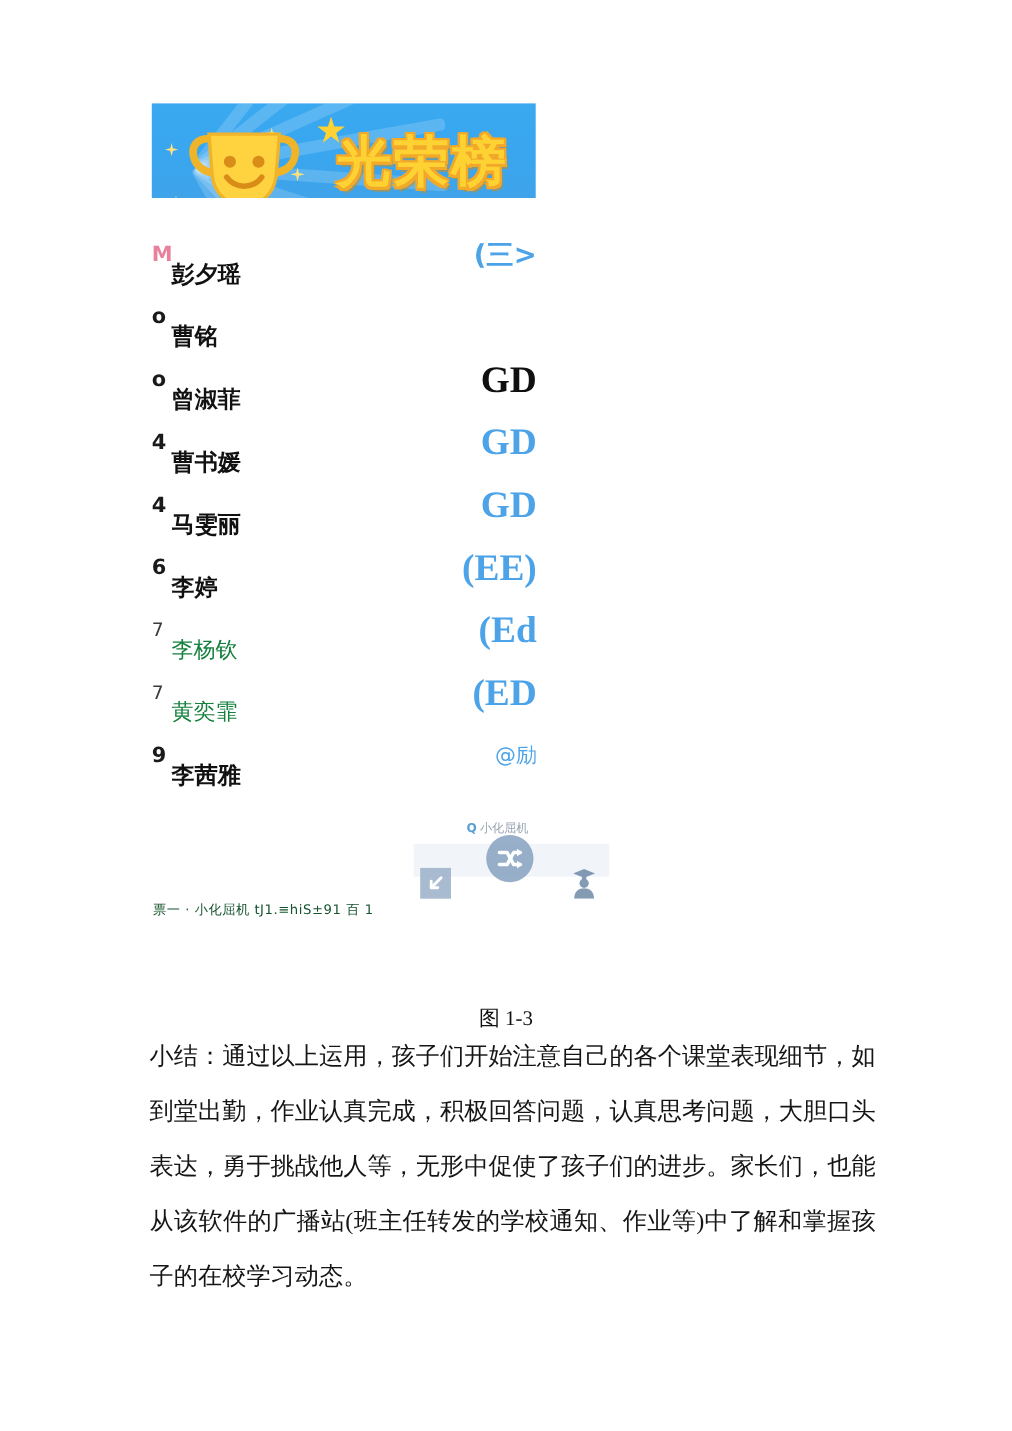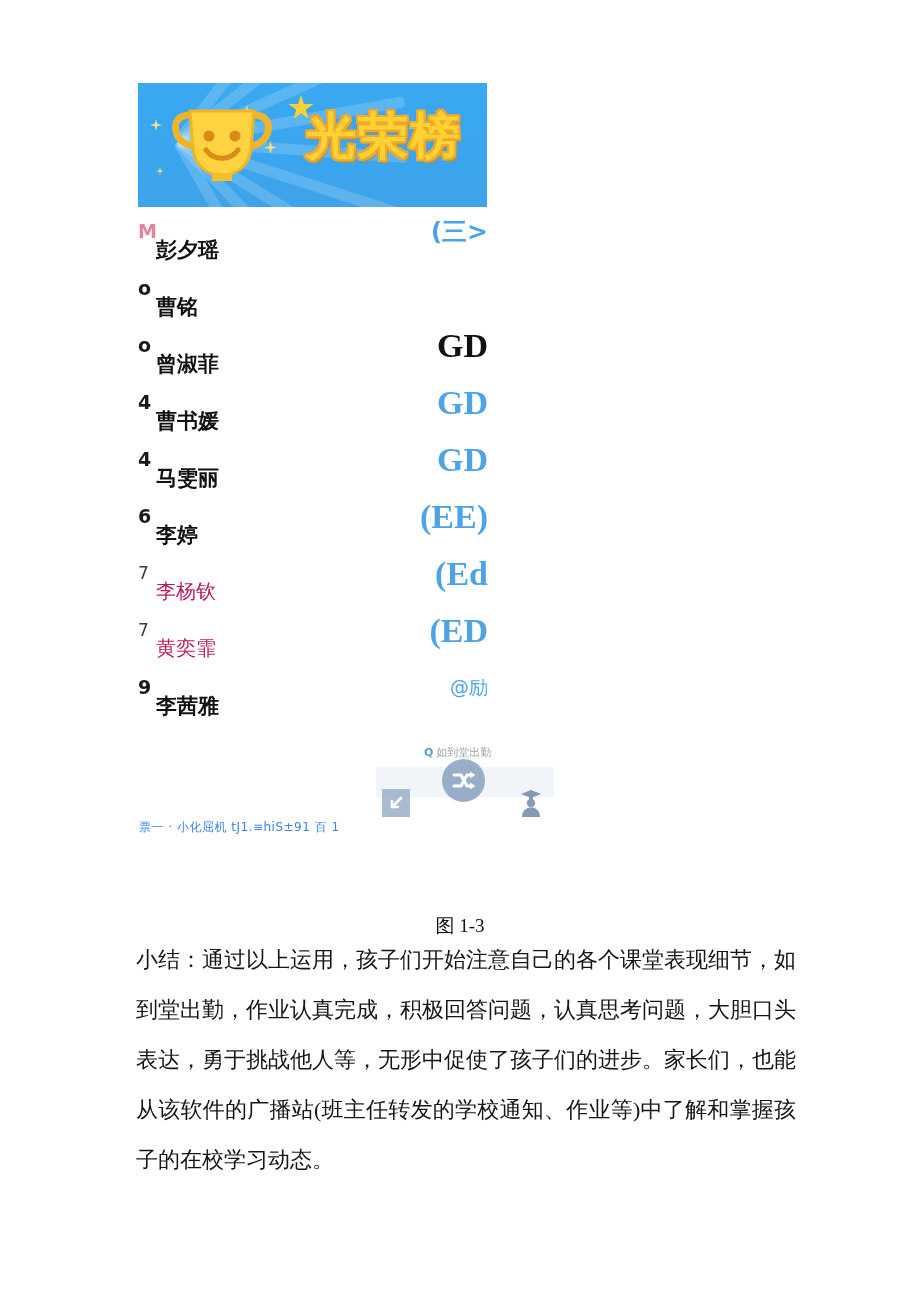--- a/index.html
+++ b/index.html
@@ -21,23 +21,23 @@
     left: 0;
     top: 0;
     width: 920px;
     height: 870px;
   }
 
   
   #honor-banner {
     position: absolute;
     left: 138px;
-    top: 83px;
+    top: 94px;
     width: 349px;
-    height: 124px;
+    height: 86px;
     background: linear-gradient(180deg, #3aa9f0 0%, #39a6ef 55%, #3fa3e9 100%);
     overflow: hidden;
   }
   .ray-wrap {
     position: absolute;
     left: 40px;
     top: 53px;
     width: 0;
     height: 0;
   }
@@ -132,21 +132,21 @@
     font-family: Liberation Sans, sans-serif;
     font-size: 21px;
     font-weight: 700;
     color: #111111;
     white-space: nowrap;
     margin-top: 18px;
   }
   .rank-row.light-name .rank-name {
     font-weight: 500;
     font-size: 20px;
-    color: #be185d;
+    color: #15803d;
   }
   .rank-badge {
     position: absolute;
     right: 0;
     top: 0;
     height: 57px;
     line-height: 57px;
     font-family: Liberation Serif, serif;
     font-size: 34px;
     font-weight: 700;
@@ -225,21 +225,21 @@
     opacity: 0.85;
   }
 
   
   #ocr-noise-line {
     position: absolute;
     left: 139px;
     top: 819px;
     font-family: "DejaVu Sans", sans-serif;
     font-size: 12px;
-    color: #3b82f6;
+    color: #14532d;
     white-space: nowrap;
     letter-spacing: 0.5px;
   }
 
   
   #figure-caption {
     position: absolute;
     left: 0;
     top: 913px;
     width: 920px;
@@ -343,21 +343,21 @@
       <div class="rank-row">
         <div class="rank-num">9</div>
         <div class="rank-name">李茜雅</div>
         <div class="rank-badge tiny">@励</div>
       </div>
     </div>
 
   <div id="app-toolbar">
     <div id="toolbar-search"></div>
     <div id="toolbar-search-label">
-      <span id="toolbar-search-q">Q</span><span>如到堂出勤</span>
+      <span id="toolbar-search-q">Q</span><span>小化屈机</span>
     </div>
 
     <div id="toolbar-center-btn">
       <svg viewBox="0 0 43 43" width="43" height="43">
         <path d="M12 16 L19 16 L25 27 L31 27" fill="none" stroke="#ffffff" stroke-width="3.2" stroke-linecap="round" stroke-linejoin="round"></path>
         <path d="M12 27 L19 27 L25 16 L31 16" fill="none" stroke="#ffffff" stroke-width="3.2" stroke-linecap="round" stroke-linejoin="round"></path>
         <path d="M28 12.5 L33 16 L28 19.5 Z" fill="#ffffff"></path>
         <path d="M28 23.5 L33 27 L28 30.5 Z" fill="#ffffff"></path>
       </svg>
     </div>

